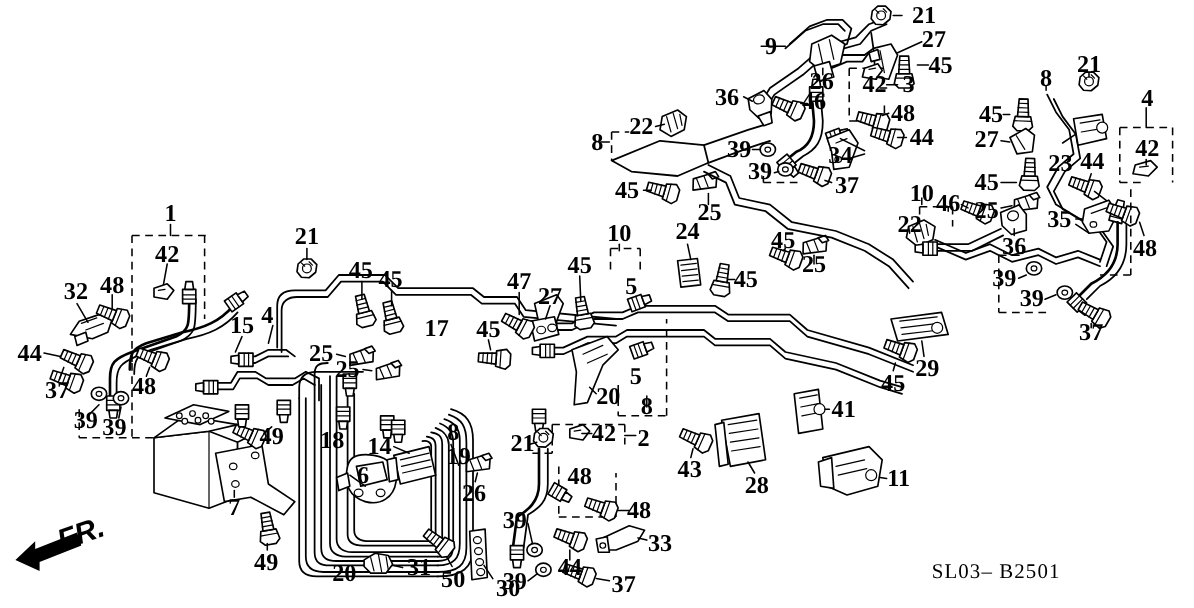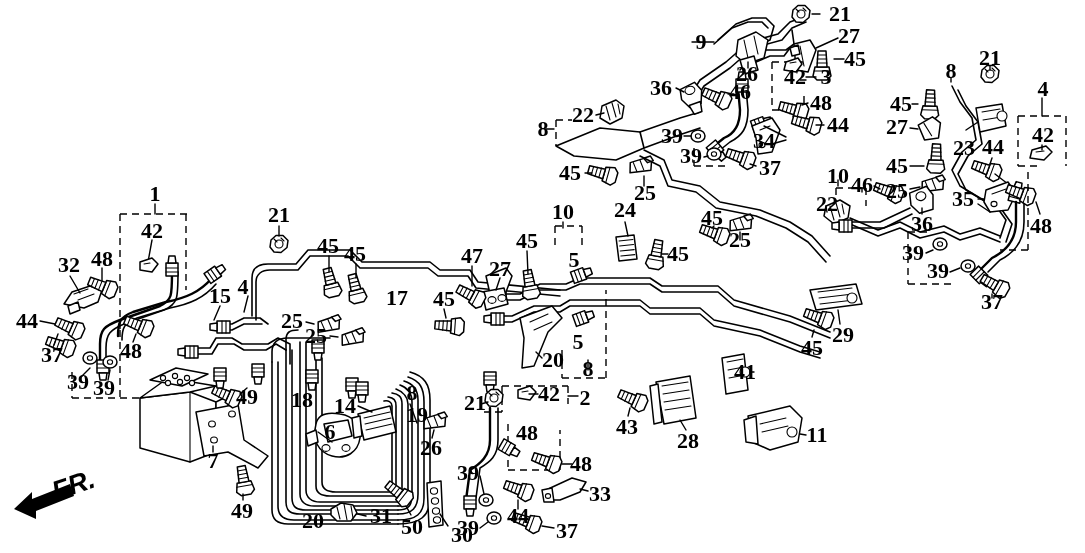--- a/index.html
+++ b/index.html
@@ -753,21 +753,21 @@
   <div class="lbl" style="left:27px;top:321px">44</div>
   <div class="lbl" style="left:292px;top:321px">25</div>
   <div class="lbl" style="left:316px;top:336px">25</div>
   <div class="lbl" style="left:578px;top:342px">5</div>
   <div class="lbl" style="left:843px;top:335px">29</div>
   <div class="lbl" style="left:812px;top:348px">45</div>
   <div class="lbl" style="left:52px;top:355px">37</div>
   <div class="lbl" style="left:131px;top:351px">48</div>
   <div class="lbl" style="left:553px;top:360px">20</div>
   <div class="lbl" style="left:588px;top:369px">8</div>
-  <div class="lbl" style="left:745px;top:372px">41</div>
+  <div class="lbl" style="left:767px;top:372px">41</div>
   <div class="lbl" style="left:78px;top:382px">39</div>
   <div class="lbl" style="left:104px;top:388px">39</div>
   <div class="lbl" style="left:549px;top:394px">42</div>
   <div class="lbl" style="left:585px;top:398px">2</div>
   <div class="lbl" style="left:247px;top:397px">49</div>
   <div class="lbl" style="left:302px;top:400px">18</div>
   <div class="lbl" style="left:412px;top:393px">8</div>
   <div class="lbl" style="left:345px;top:406px">14</div>
   <div class="lbl" style="left:475px;top:403px">21</div>
   <div class="lbl" style="left:627px;top:427px">43</div>
@@ -788,14 +788,15 @@
   <div class="lbl" style="left:412px;top:527px">50</div>
   <div class="lbl" style="left:462px;top:535px">30</div>
   <div class="lbl" style="left:468px;top:528px">39</div>
   <div class="lbl" style="left:567px;top:531px">37</div>
 
   <svg style="position:absolute;left:12px;top:482px;width:62px;height:40px" viewBox="0 0 62 40" xmlns="http://www.w3.org/2000/svg">
     <path d="M2,27 L20,10 L20,17 L58,2 L62,14 L24,29 L24,37 Z" fill="#000"></path>
   </svg>
   <div class="fr" style="left:48px;top:478px;transform:rotate(-19deg);transform-origin:left top">FR.</div>
 
+  <div class="code" style="left:847px;top:509px">SL03– B2501</div>
 
 </div>
 
 </body></html>

